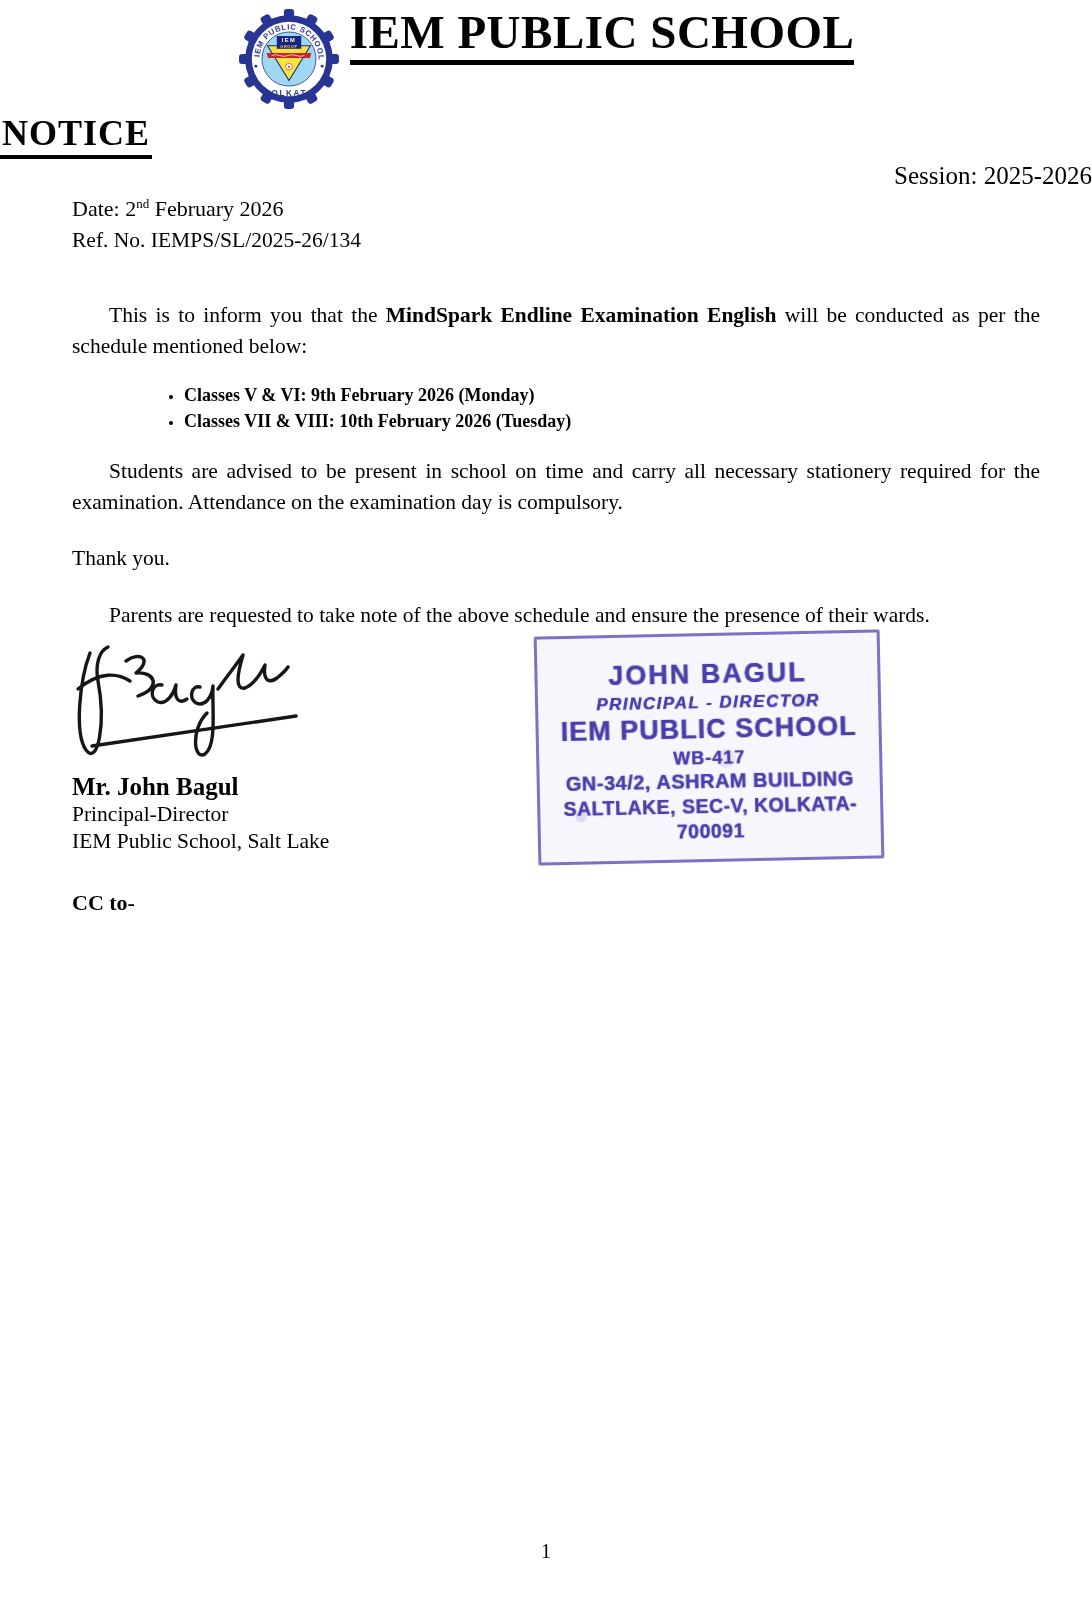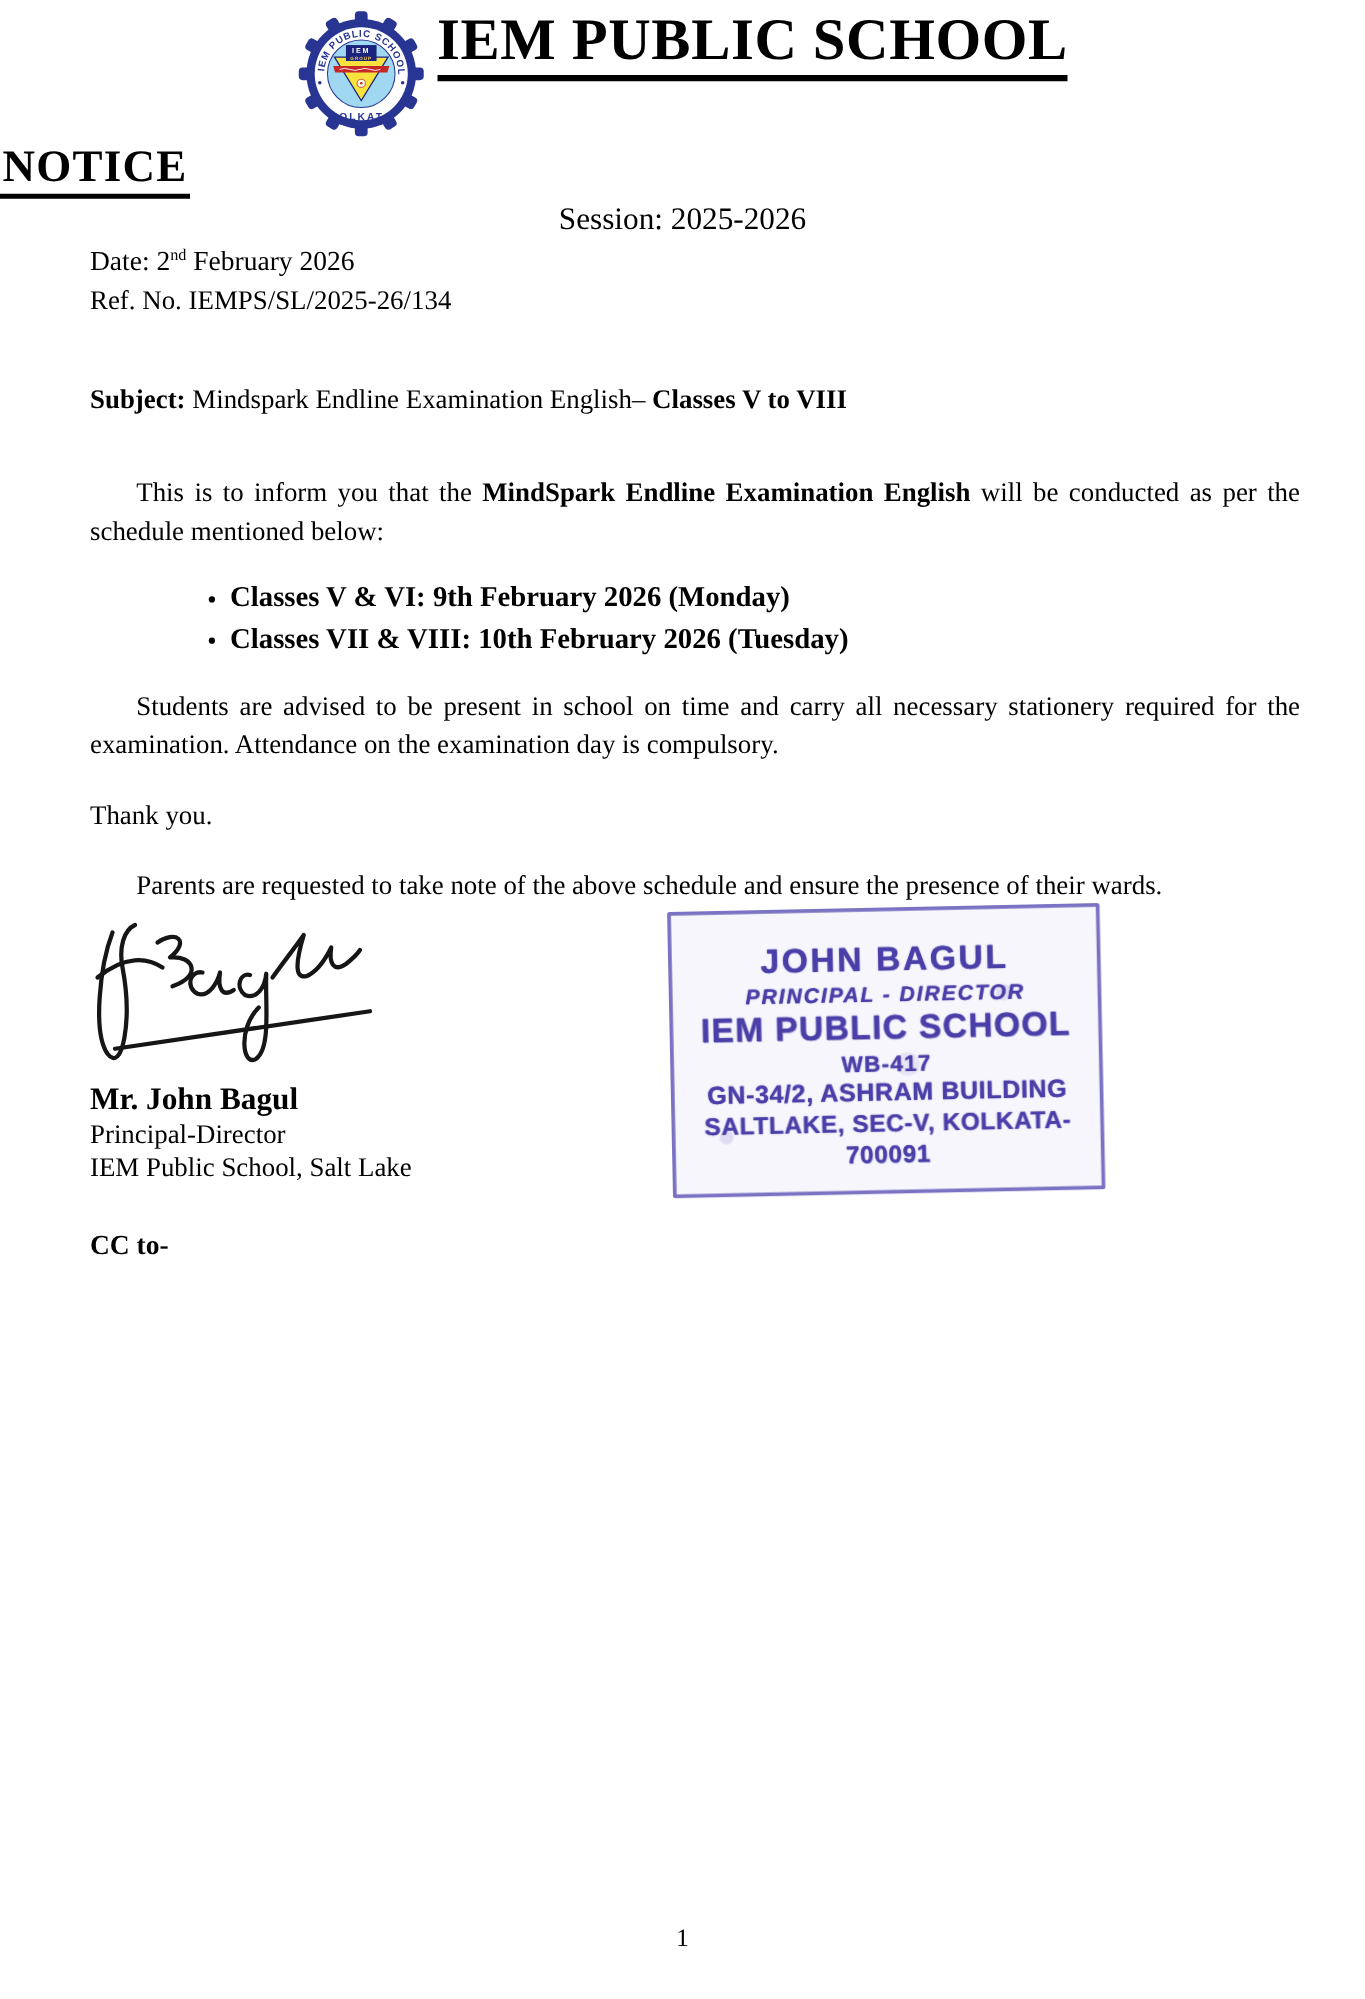--- a/index.html
+++ b/index.html
@@ -24,39 +24,39 @@
   .school-name {
     font-size: 47px; font-weight: bold; letter-spacing: 0.5px;
     border-bottom: 5px solid #000; padding-bottom: 1px; line-height: 1.1;
     margin-top: -14px;
   }
   .notice-wrap { text-align: left; margin-top: 2px; }
   .notice-title {
     display: inline-block; font-size: 36px; font-weight: bold;
     border-bottom: 4px solid #000; padding: 0 2px 1px 2px; letter-spacing: 1px;
   }
-  .session { text-align: center; font-size: 25px; margin-top: 3px; font-family: Liberation Serif, serif; }
+  .session { text-align: right; font-size: 25px; margin-top: 3px; font-family: Liberation Serif, serif; }
 
   
   .date-line { font-size: 22px; margin-top: 6px; }
   .date-line sup { font-size: 13px; }
   .ref-line { font-size: 21.5px; margin-top: 6px; }
 
   
   .subject-line { font-size: 21.5px; margin-top: 54px; }
   .bold { font-weight: bold; }
   .salutation { font-size: 21.5px; font-weight: bold; margin-top: 32px; line-height: 1.32; }
   .para {
     font-size: 21.5px; text-align: justify; line-height: 1.42;
     text-indent: 37px; margin: 0;
   }
   .para1 { margin-top: 47px; }
   ul.schedule {
     margin: 22px 0 0 0; padding-left: 112px;
-    font-size: 23px; font-weight: bold; line-height: 1.42;
+    font-size: 18px; font-weight: bold; line-height: 1.42;
   }
   ul.schedule li::marker { font-size: 0.72em; }
   .para2 { margin-top: 22px; }
   .para3 { margin-top: 26px; }
   .closing { font-size: 21.5px; margin-top: 26px; text-indent: 0; }
 
   
   .sign-area { position: relative; height: 140px; }
   .signature-svg { position: absolute; left: -6px; top: -4px; }
   .stamp {
@@ -148,21 +148,20 @@
   <div class="notice-wrap">
     <div class="notice-title">NOTICE</div>
   </div>
   <div class="session">Session: 2025-2026</div>
 
   <div class="content">
 
     <div class="date-line"><span>Date: 2</span><sup>nd</sup><span> February 2026</span></div>
     <div class="ref-line">Ref. No. IEMPS/SL/2025-26/134</div>
 
-    <div class="subject-line"><span class="bold">Subject:</span><span> Mindspark Endline Examination English– </span><span class="bold">Classes V to VIII</span></div>
 
 
     <p class="para para1"><span>This is to inform you that the </span><span class="bold">MindSpark Endline Examination English</span><span> will be conducted as per the schedule mentioned below:</span></p>
 
     <ul class="schedule">
       <li>Classes V &amp; VI: 9th February 2026 (Monday)</li>
       <li>Classes VII &amp; VIII: 10th February 2026 (Tuesday)</li>
     </ul>
 
     <p class="para para2">Students are advised to be present in school on time and carry all necessary stationery required for the examination. Attendance on the examination day is compulsory.</p>

